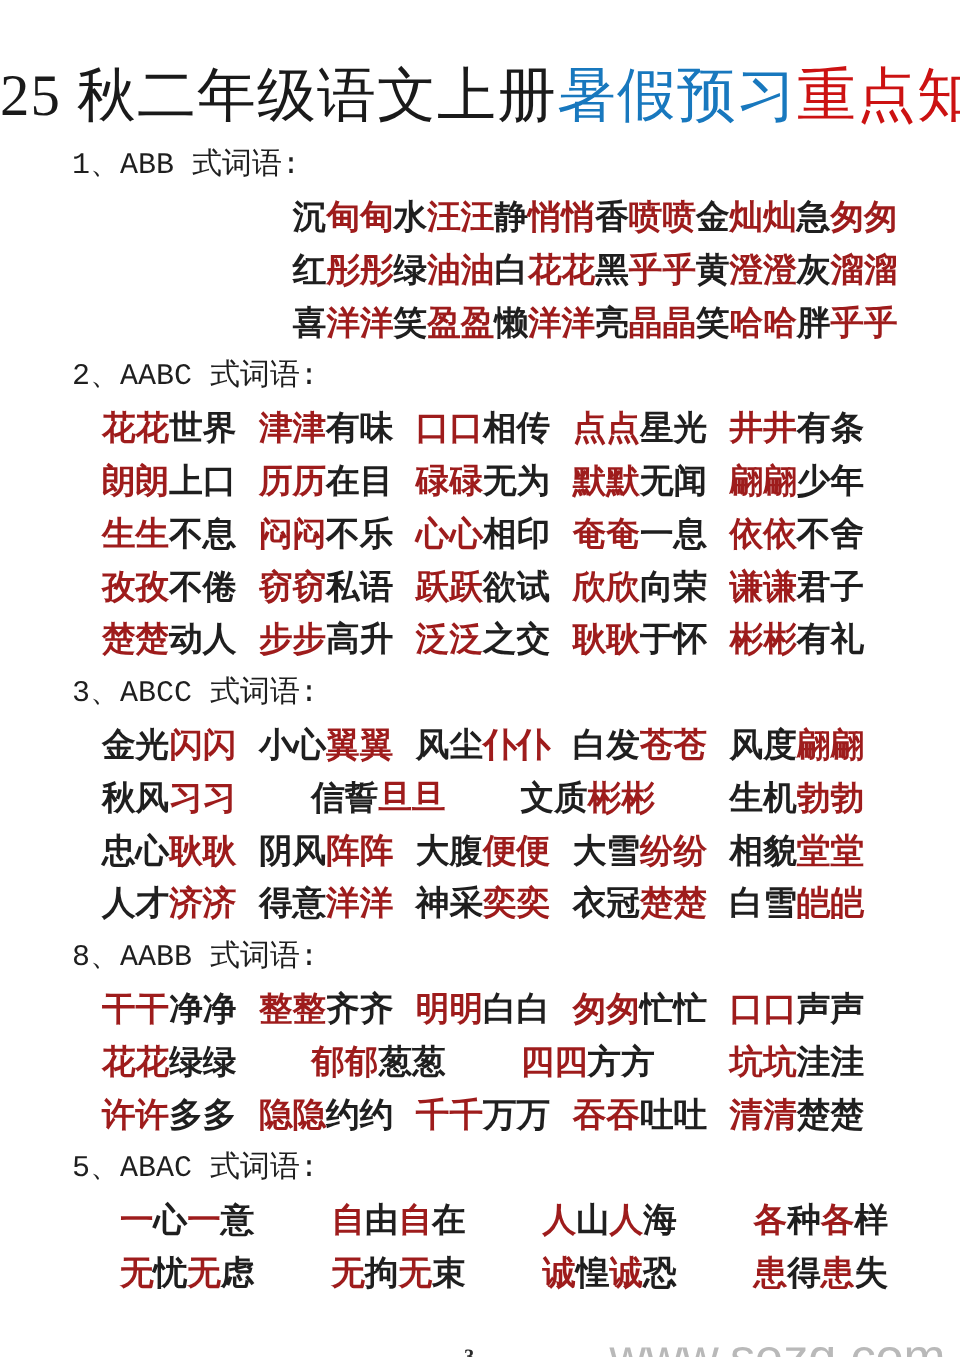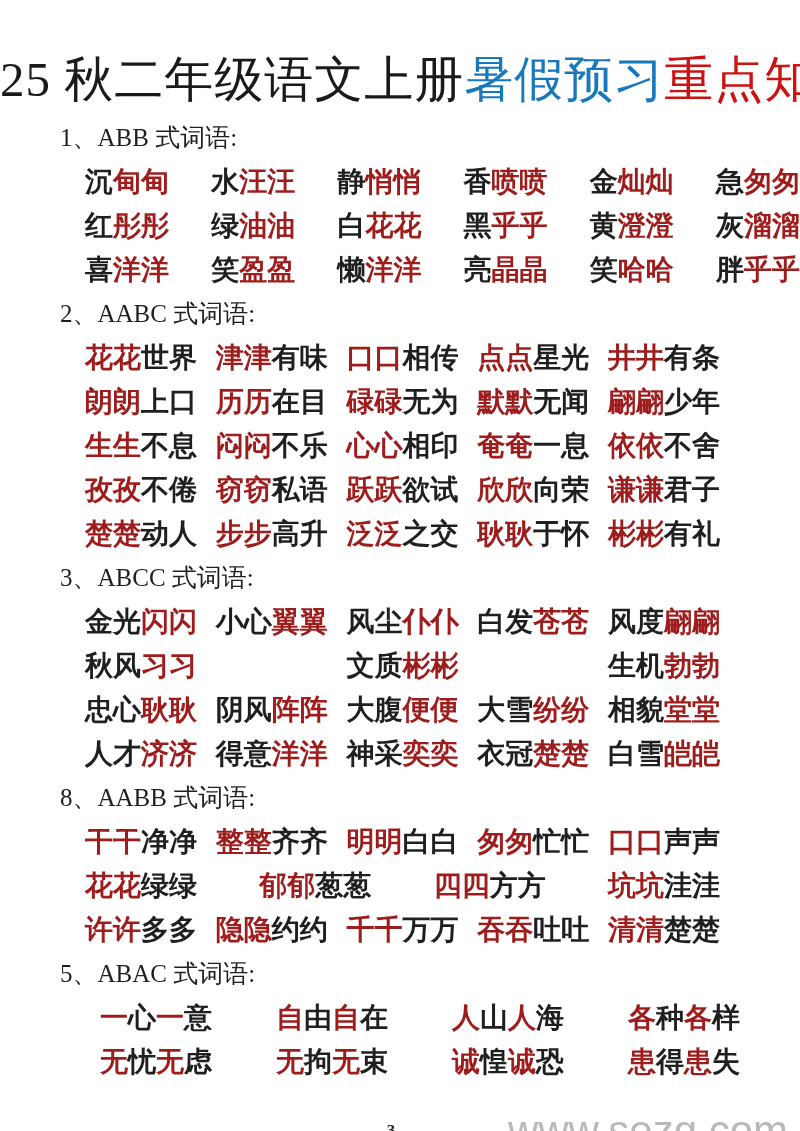--- a/index.html
+++ b/index.html
@@ -28,31 +28,31 @@
   .t-blue{color:var(--title-blue,#1878be);}
   .t-red{color:var(--title-red,#cc1212);}
 
   
   .sections{margin-top:6px;}
   .section-heading{
     height:44px;line-height:44px;
     padding-left:60px;
     font-size:25px;
     color:#1f1f1f;
-    font-family:Liberation Serif, serif;
+    font-family:Liberation Mono, monospace;
   }
   .word-row{
     height:44px;line-height:44px;
     display:flex;
     justify-content:space-between;
     font-size:28px;
     font-weight:bold;
     white-space:nowrap;
   }
-  .word-row.cols-6{padding-left:85px;}
+  .word-row.cols-6{padding-left:85px;padding-right:52px;justify-content:flex-end;}
   .word-row.cols-5{padding-left:85px;padding-right:80px;justify-content:space-between;}
   .word-row.cols-4{padding-left:100px;padding-right:60px;}
   .word{display:inline-block;}
   .word .blk{color:var(--word-black,#1f1f1f);}
   .word .red{color:var(--word-red,#9e1c1c);}
 
   
   .footer{
     position:absolute;
     left:0;bottom:0;
@@ -155,20 +155,21 @@
         <div class="section-heading">3、ABCC 式词语:</div>
         <div class="word-row cols-5">
           <span class="word"><span class="blk">金光</span><span class="red">闪闪</span></span>
           <span class="word"><span class="blk">小心</span><span class="red">翼翼</span></span>
           <span class="word"><span class="blk">风尘</span><span class="red">仆仆</span></span>
           <span class="word"><span class="blk">白发</span><span class="red">苍苍</span></span>
           <span class="word"><span class="blk">风度</span><span class="red">翩翩</span></span>
         </div>
         <div class="word-row cols-5">
           <span class="word"><span class="blk">秋风</span><span class="red">习习</span></span>
+          <span class="word"><span class="blk">信誓</span><span class="red">旦旦</span></span>
           <span class="word"><span class="blk">文质</span><span class="red">彬彬</span></span>
           <span class="word"><span class="blk">生机</span><span class="red">勃勃</span></span>
         </div>
         <div class="word-row cols-5">
           <span class="word"><span class="blk">忠心</span><span class="red">耿耿</span></span>
           <span class="word"><span class="blk">阴风</span><span class="red">阵阵</span></span>
           <span class="word"><span class="blk">大腹</span><span class="red">便便</span></span>
           <span class="word"><span class="blk">大雪</span><span class="red">纷纷</span></span>
           <span class="word"><span class="blk">相貌</span><span class="red">堂堂</span></span>
         </div>

